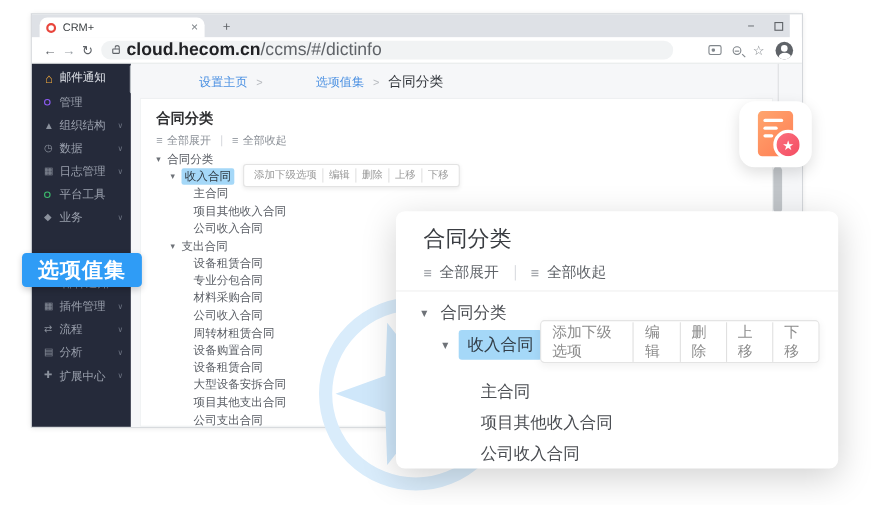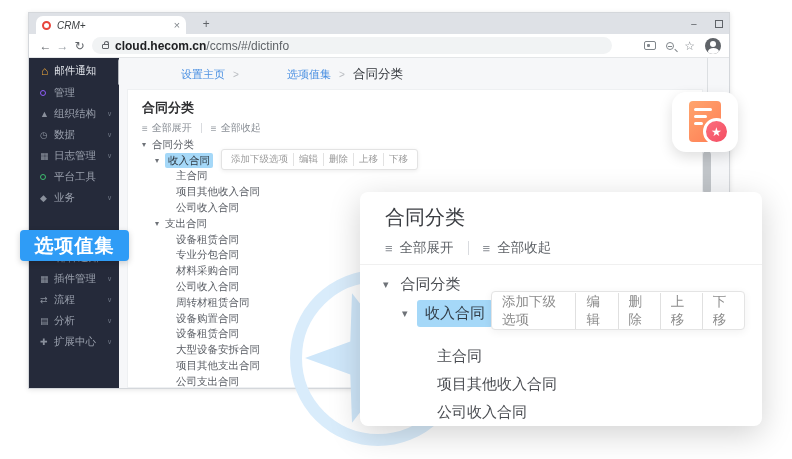--- a/index.html
+++ b/index.html
@@ -3,42 +3,42 @@
 <meta charset="utf-8">
 <style>
   * { margin:0; padding:0; box-sizing:border-box; }
   html,body { width:792px; height:459px; background:#fff; overflow:hidden;
     font-family:"Liberation Sans","DejaVu Sans",sans-serif; }
 
   
   .window { position:absolute; left:28px; top:12px; width:702px; height:377px;
     background:#fff; border:1px solid #d4d7db; box-shadow:0 1px 5px rgba(0,0,0,.10); }
 
-  .tabstrip { position:absolute; left:0; top:0; right:0; height:21px; background:#dee1e6;font-style:italic; }
+  .tabstrip { position:absolute; left:0; top:0; right:11px; height:21px; background:#dee1e6; }
   .tab { position:absolute; left:7px; top:3px; width:150px; height:18px; background:#fff;
     border-radius:7px 7px 0 0; display:flex; align-items:center; padding:0 6px; }
   .favicon { width:9px; height:9px; border:2.5px solid #e8453c; border-radius:50%; margin-right:6px; flex:none; }
   .tab-title { font-size:10px; color:#3c4043; flex:1; }
   .tab-close { font-size:11px; color:#80868b; line-height:10px; }
   .newtab { position:absolute; left:168px; top:3px; width:18px; height:18px; text-align:center;
     line-height:17px; font-size:12px; color:#5f6368; }
   .win-controls { position:absolute; right:6px; top:0; height:21px; display:flex; align-items:center; gap:18px; }
   .win-min { font-size:11px; color:#5f6368; }
   .win-max { width:8px; height:8px; border:1.2px solid #5f6368; display:inline-block; }
 
   .toolbar { position:absolute; left:0; top:21px; right:0; height:24px; background:#fff;
     border-bottom:1px solid #e4e6e8; display:flex; align-items:center; padding:0 8px; }
   .navbtn { font-size:12px; color:#5f6368; width:17px; text-align:center; }
   .navbtn.fwd { color:#9aa0a6; }
   .urlpill { height:17px; background:#f1f3f4; border-radius:9px; flex:1; margin:0 8px 0 4px;
     display:flex; align-items:center; padding:0 10px; max-width:520px; }
   .lock { width:7px; height:5px; border:1px solid #5f6368; border-radius:1px; position:relative; margin:2px 6px 0 0; flex:none; }
   .lock:before { content:""; position:absolute; left:0.5px; top:-4px; width:3px; height:3px;
     border:1px solid #5f6368; border-bottom:none; border-radius:3px 3px 0 0; }
-  .url { font-size:12px; color:#202124; white-space:nowrap; }
+  .url { font-size:16px; color:#202124; white-space:nowrap; }
   .url-path { color:#5f6368; }
   .bar-right { display:flex; align-items:center; gap:10px; margin-left:auto; }
   .media-ic { width:12px; height:9px; border:1px solid #80868b; border-radius:2px; position:relative; }
   .media-ic:before { content:""; position:absolute; left:2px; top:2px; width:3px; height:3px; background:#80868b; border-radius:1px; }
   .zoom-ic { width:8px; height:8px; border:1.3px solid #80868b; border-radius:50%; position:relative; }
   .zoom-ic:before { content:""; position:absolute; left:1px; top:3px; width:4px; height:1.2px; background:#80868b; }
   .zoom-ic:after { content:""; position:absolute; left:7px; top:7px; width:4px; height:1.3px; background:#80868b; transform:rotate(45deg); }
   .star-ic { font-size:12px; color:#80868b; line-height:12px; }
   .avatar { width:16px; height:16px; border-radius:50%; background:#5f6368; position:relative; overflow:hidden; }
   .avatar:before { content:""; position:absolute; left:5px; top:3px; width:6px; height:6px; background:#fff; border-radius:50%; }

